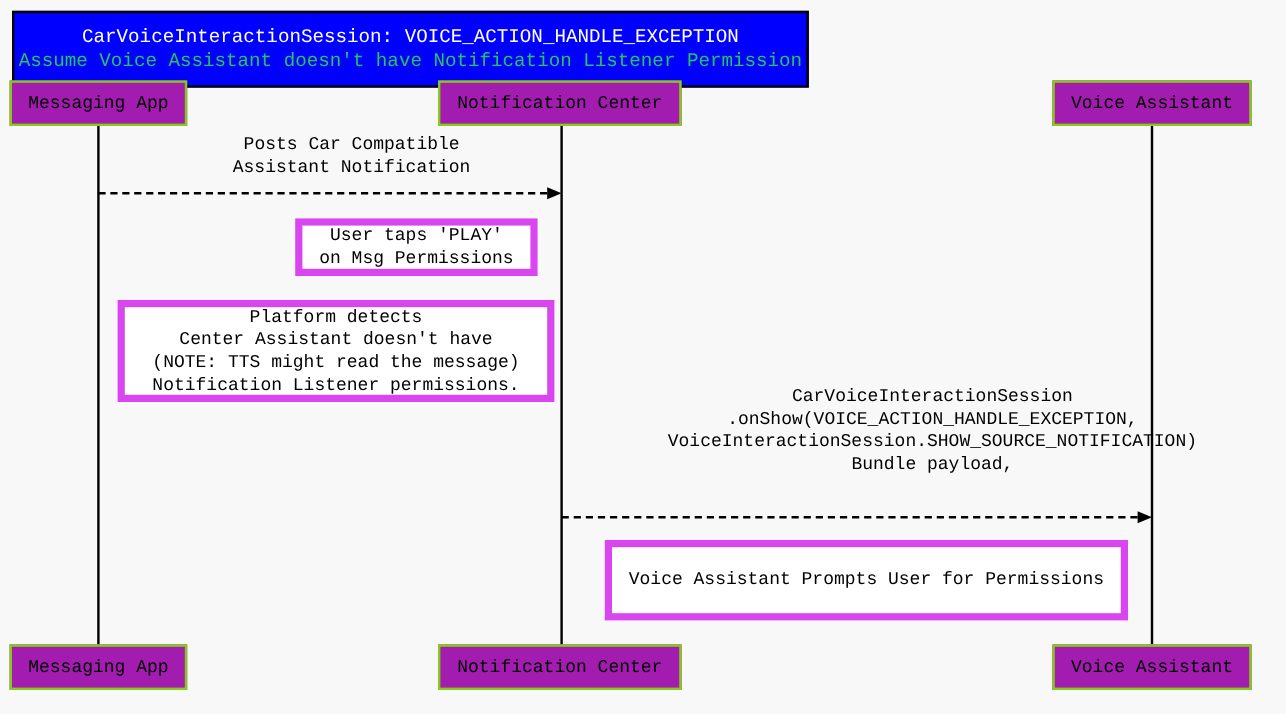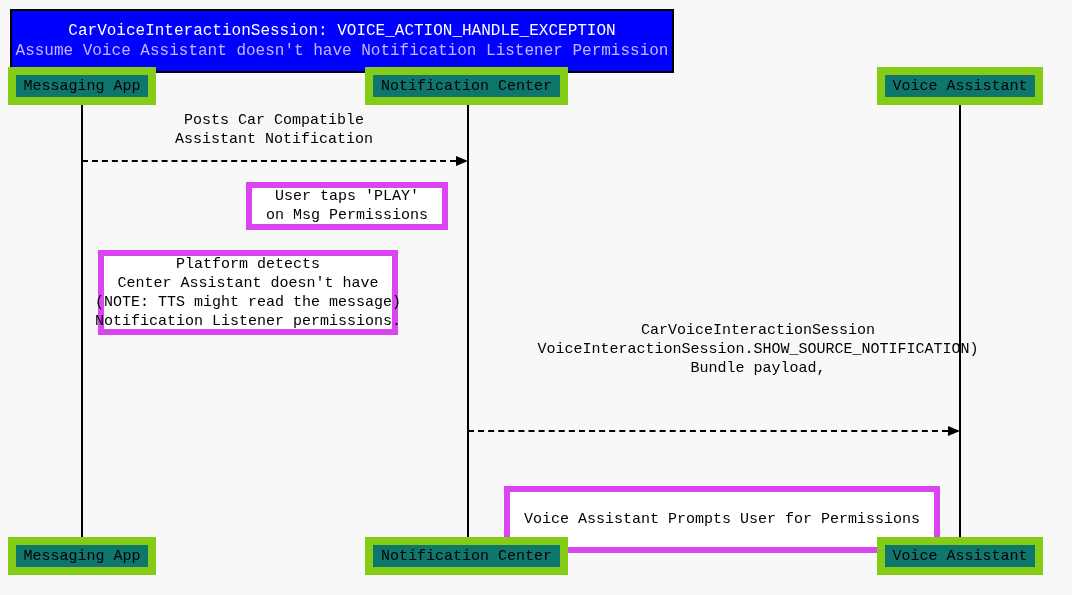--- a/index.html
+++ b/index.html
@@ -28,40 +28,41 @@
     align-items: center;
     justify-content: center;
     text-align: center;
     font-size: 16px;
     line-height: 20px;
     white-space: nowrap;
   }
   .pbox {
     position: absolute;
     height: 38px;
-    background: #0f766e;
-    border: 8px solid #84cc16;
+    background: #a21caf;
+    border: 2px solid #84cc16;
     box-sizing: border-box;
     display: flex;
     align-items: center;
     justify-content: center;
     white-space: nowrap;
   }
   .lifeline {
     position: absolute;
     top: 105px;
     width: 2px;
     height: 432px;
     background: #000;
   }
   .msg-label {
     position: absolute;
     text-align: center;
     line-height: 19px;
     white-space: nowrap;
+    padding-left: 19px;
   }
   .arrow {
     position: absolute;
     height: 0;
     border-top: 2px dashed #000;
   }
   .arrow .head {
     position: absolute;
     right: -12px;
     top: -6px;
@@ -85,21 +86,21 @@
     white-space: nowrap;
   }
 </style>
 </head>
 <body>
 
 <div class="canvas">
 
   <div class="title-box" style="background: rgb(0, 0, 255);">
     <div style="color: rgb(255, 255, 255);">CarVoiceInteractionSession: VOICE_ACTION_HANDLE_EXCEPTION</div>
-    <div style="color: #c4b5fd;">Assume Voice Assistant doesn't have Notification Listener Permission</div>
+    <div style="color: #22c55e;">Assume Voice Assistant doesn't have Notification Listener Permission</div>
   </div>
 
   <div class="pbox" style="left:8px; top:67px; width:148px;">Messaging App</div>
   <div class="pbox" style="left:365px; top:67px; width:203px;">Notification Center</div>
   <div class="pbox" style="left:877px; top:67px; width:166px;">Voice Assistant</div>
 
   <div class="lifeline" style="left:81px;"></div>
   <div class="lifeline" style="left:467px;"></div>
   <div class="lifeline" style="left:959px;"></div>
 
@@ -110,38 +111,39 @@
 
   <div class="arrow" style="left:82px; top:160px; width:374px;">
     <span class="head"></span>
   </div>
 
   <div class="note" style="left:246px; top:182px; width:202px; height:48px;">
     <div>User taps 'PLAY'</div>
     <div>on Msg Permissions</div>
   </div>
 
-  <div class="note" style="left:98px; top:250px; width:300px; height:85px;">
+  <div class="note" style="left:98px; top:250px; width:364px; height:85px;">
     <div>Platform detects</div>
     <div>Center Assistant doesn't have</div>
     <div>(NOTE: TTS might read the message)</div>
     <div>Notification Listener permissions.</div>
   </div>
 
   <div class="msg-label" style="left:468px; top:321px; width:580px;">
     <div>CarVoiceInteractionSession</div>
+    <div>.onShow(VOICE_ACTION_HANDLE_EXCEPTION,</div>
     <div>VoiceInteractionSession.SHOW_SOURCE_NOTIFICATION)</div>
     <div>Bundle payload,</div>
   </div>
 
   <div class="arrow" style="left:468px; top:430px; width:480px;">
     <span class="head"></span>
   </div>
 
-  <div class="note" style="left:504px; top:450px; width:436px; height:67px;margin-top:36px;">
+  <div class="note" style="left:504px; top:450px; width:436px; height:67px;">
     <div>Voice Assistant Prompts User for Permissions</div>
   </div>
 
   <div class="pbox" style="left:8px; top:537px; width:148px;">Messaging App</div>
   <div class="pbox" style="left:365px; top:537px; width:203px;">Notification Center</div>
   <div class="pbox" style="left:877px; top:537px; width:166px;">Voice Assistant</div>
 
 </div>
 
 </body></html>

